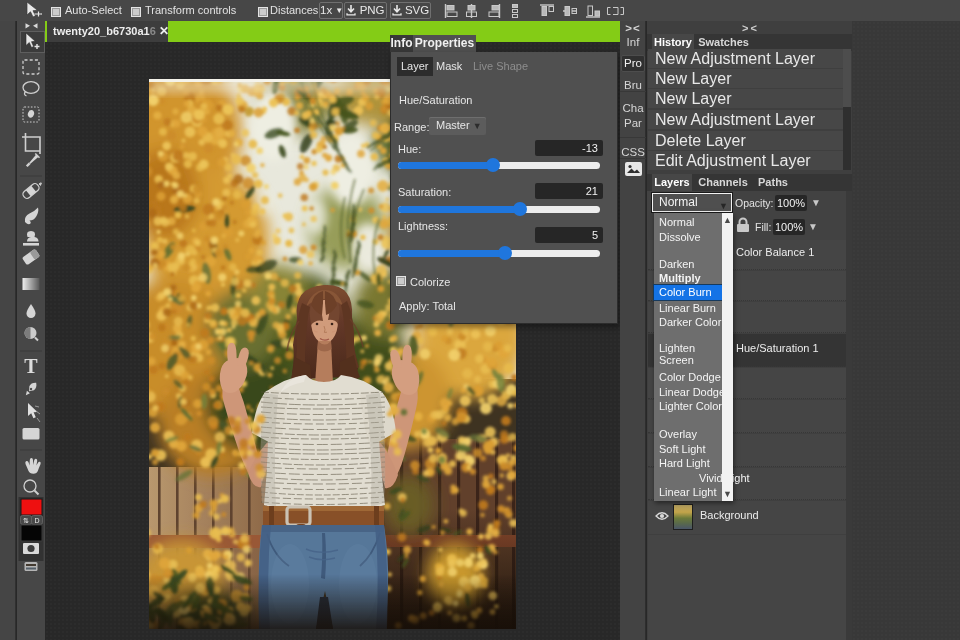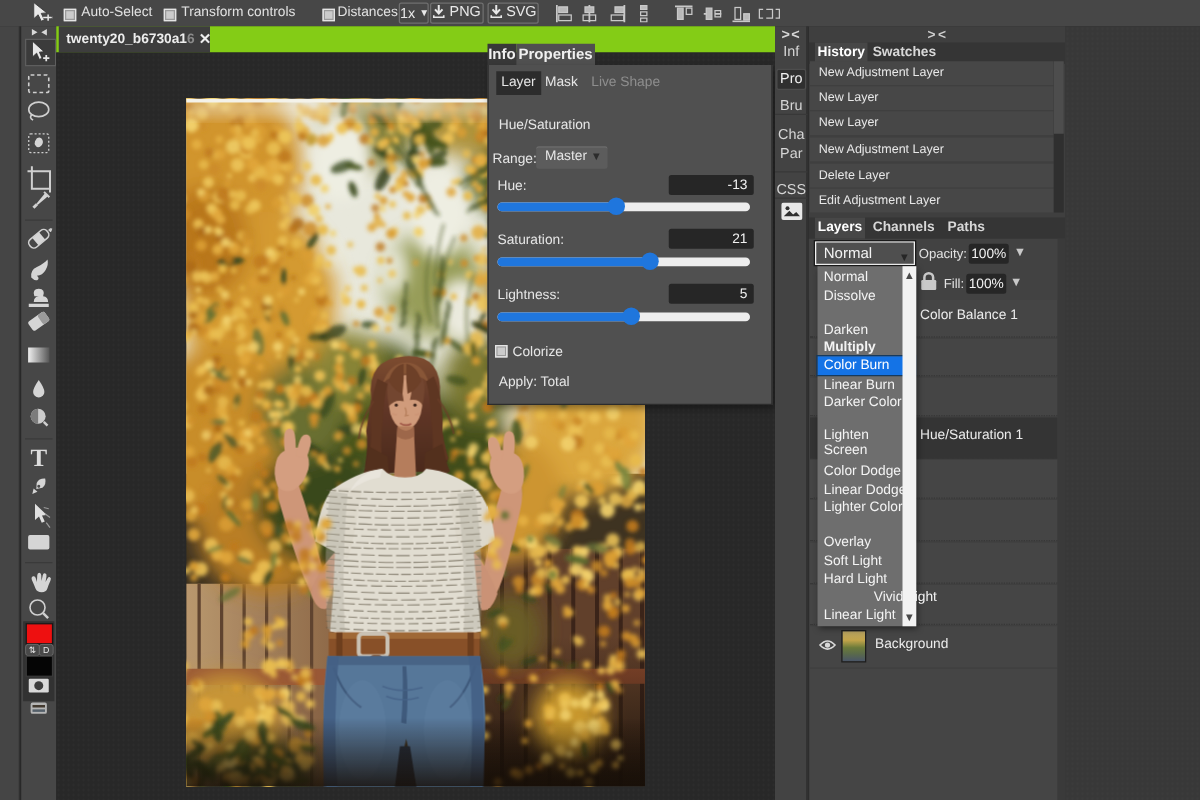--- a/index.html
+++ b/index.html
@@ -26,21 +26,21 @@
 .pvbox { position:absolute; left:144px; width:68px; height:16px; background:#262626; border-radius:2px; color:#f2f2f2; font-size:11px; text-align:right; line-height:16px; padding-right:5px; }
 .slider { position:absolute; left:7px; width:202px; height:7px; border-radius:4px; background:#ededed; }
 .slfill { position:absolute; left:0; top:0; height:7px; border-radius:4px 0 0 4px; background:#1f76dd; }
 .slthumb { position:absolute; top:-4px; width:14px; height:14px; border-radius:50%; background:#1f76dd; }
 
 #rstrip { left:620px; top:21px; width:26px; height:619px; background:#434343; border-right:1px solid #2e2e2e; color:#d6d6d6; font-size:11.5px; }
 .rlab { position:absolute; left:0; width:26px; text-align:center; }
 #rpanel { left:647px; top:21px; width:205px; height:619px; background:#3f3f3f; }
 #rfar { left:852px; top:21px; width:108px; height:619px; background:#383838; background-image:radial-gradient(circle, #3b3b3b 1px, transparent 1.2px); background-size:4px 4px; }
 .htab { position:absolute; height:17px; font-size:11px; font-weight:bold; color:#d8d8d8; line-height:17px; text-align:center; white-space:nowrap; }
-.hrow { position:absolute; left:1px; width:195px; height:19px; background:#474747; color:#e8e8e8; font-size:10px; line-height:19px; padding-left:7px; white-space:nowrap; }
+.hrow { position:absolute; left:1px; width:195px; height:19px; background:#474747; color:#e8e8e8; font-size:16px; line-height:19px; padding-left:7px; white-space:nowrap; }
 .lrow { position:absolute; left:1px; width:198px; background:#454545; border-bottom:1px dotted #373737; color:#ececec; font-size:11px; white-space:nowrap; }
 
 #ddlist { left:654px; top:213px; width:79px; height:288px; background:#6e6e6e; box-shadow:1px 2px 5px rgba(0,0,0,.5); }
 .ddi { position:absolute; left:0; width:78px; height:15px; color:#f4f4f4; font-size:11px; line-height:15px; padding-left:5px; white-space:nowrap; }
 .ddsel { background:#1473e6; color:#fff; outline:1px solid #163a5e; }
 #ddscroll { position:absolute; right:0; top:0; width:11px; height:288px; background:#f2f2f2; }
 </style>
 </head>
 <body>
 <div id="app">
@@ -2033,21 +2033,21 @@
       <div class="slider" style="top:110px;">
           <div class="slfill" style="width:95px"></div>
           <div class="slthumb" style="left:88px"></div>
         </div>
       <div class="plabel" style="left:7px;top:134px;">Saturation:</div>
       <div class="pvbox" style="top:131px;">21</div>
       <div class="slider" style="top:154px;">
           <div class="slfill" style="width:122px"></div>
           <div class="slthumb" style="left:115px"></div>
         </div>
-      <div class="plabel" style="left:7px;top:178px;">Lightness:</div>
+      <div class="plabel" style="left:7px;top:168px;">Lightness:</div>
       <div class="pvbox" style="top:175px;">5</div>
       <div class="slider" style="top:198px;">
           <div class="slfill" style="width:107px"></div>
           <div class="slthumb" style="left:100px"></div>
         </div>
       <div class="cb" style="left:5px;top:224px;"></div>
       <div class="plabel" style="left:19px;top:224px;">Colorize</div>
       <div class="plabel" style="left:8px;top:248px;">Apply: Total</div>
     </div>
   </div>

